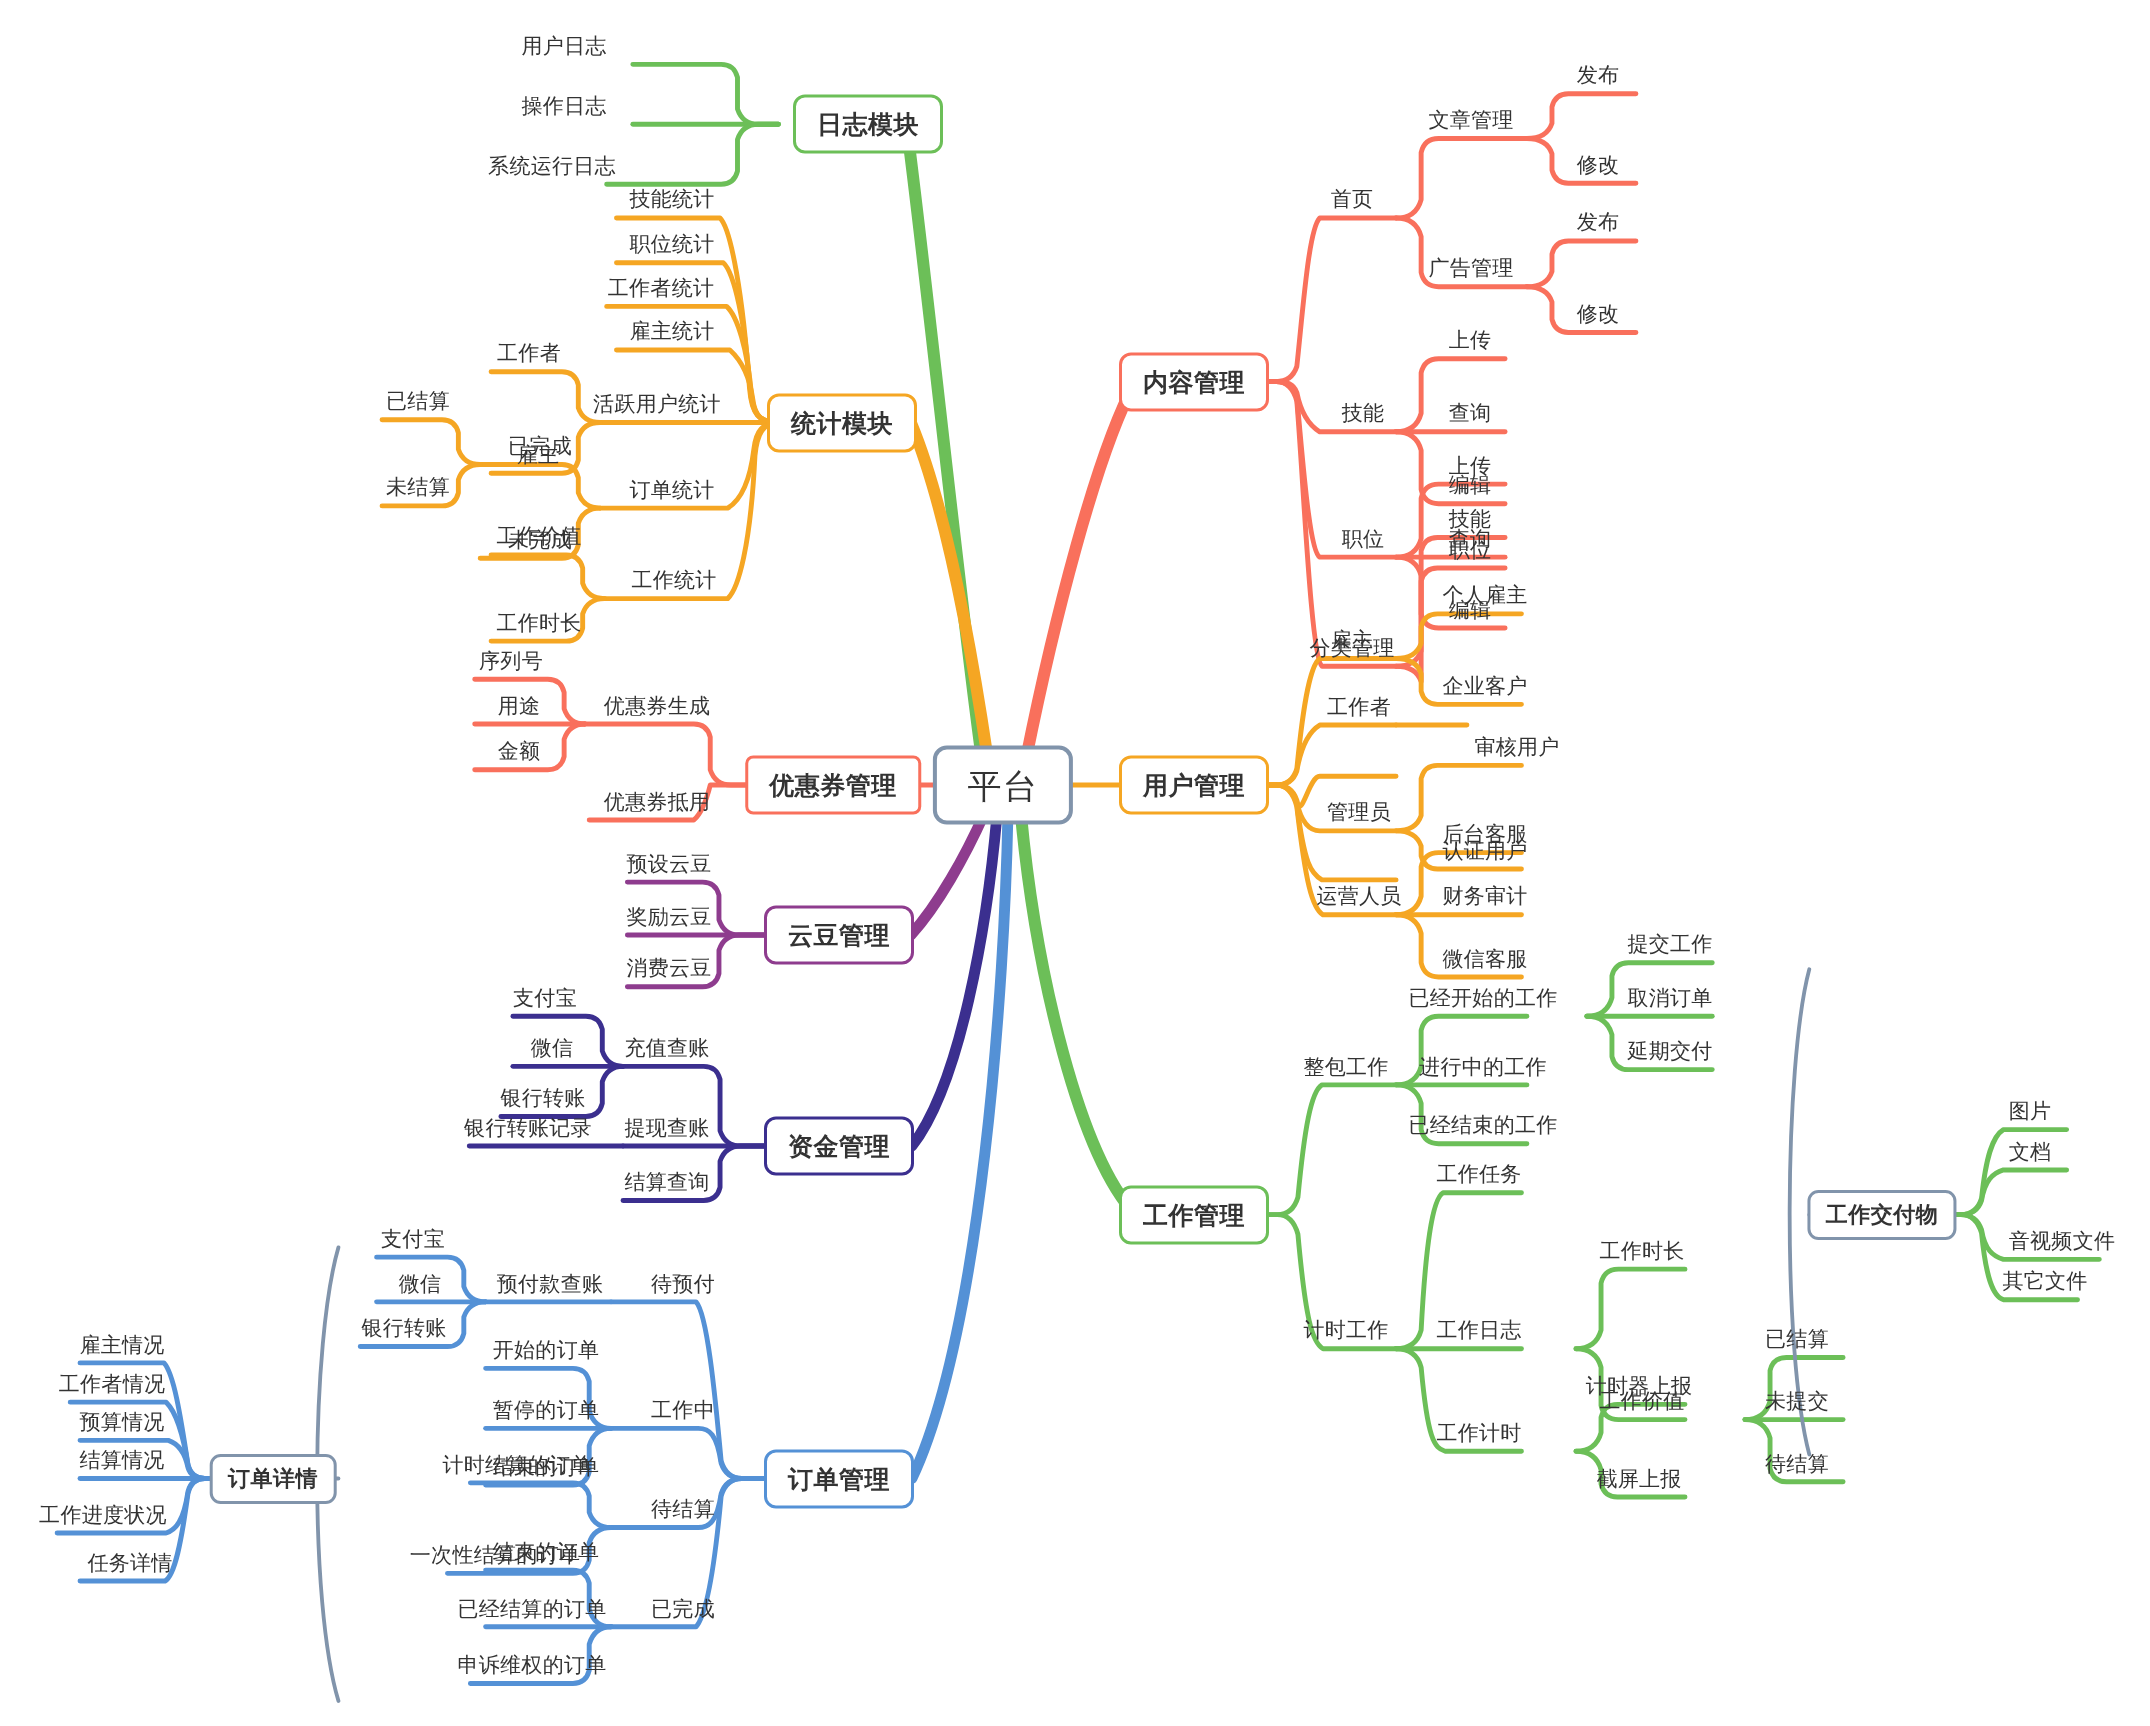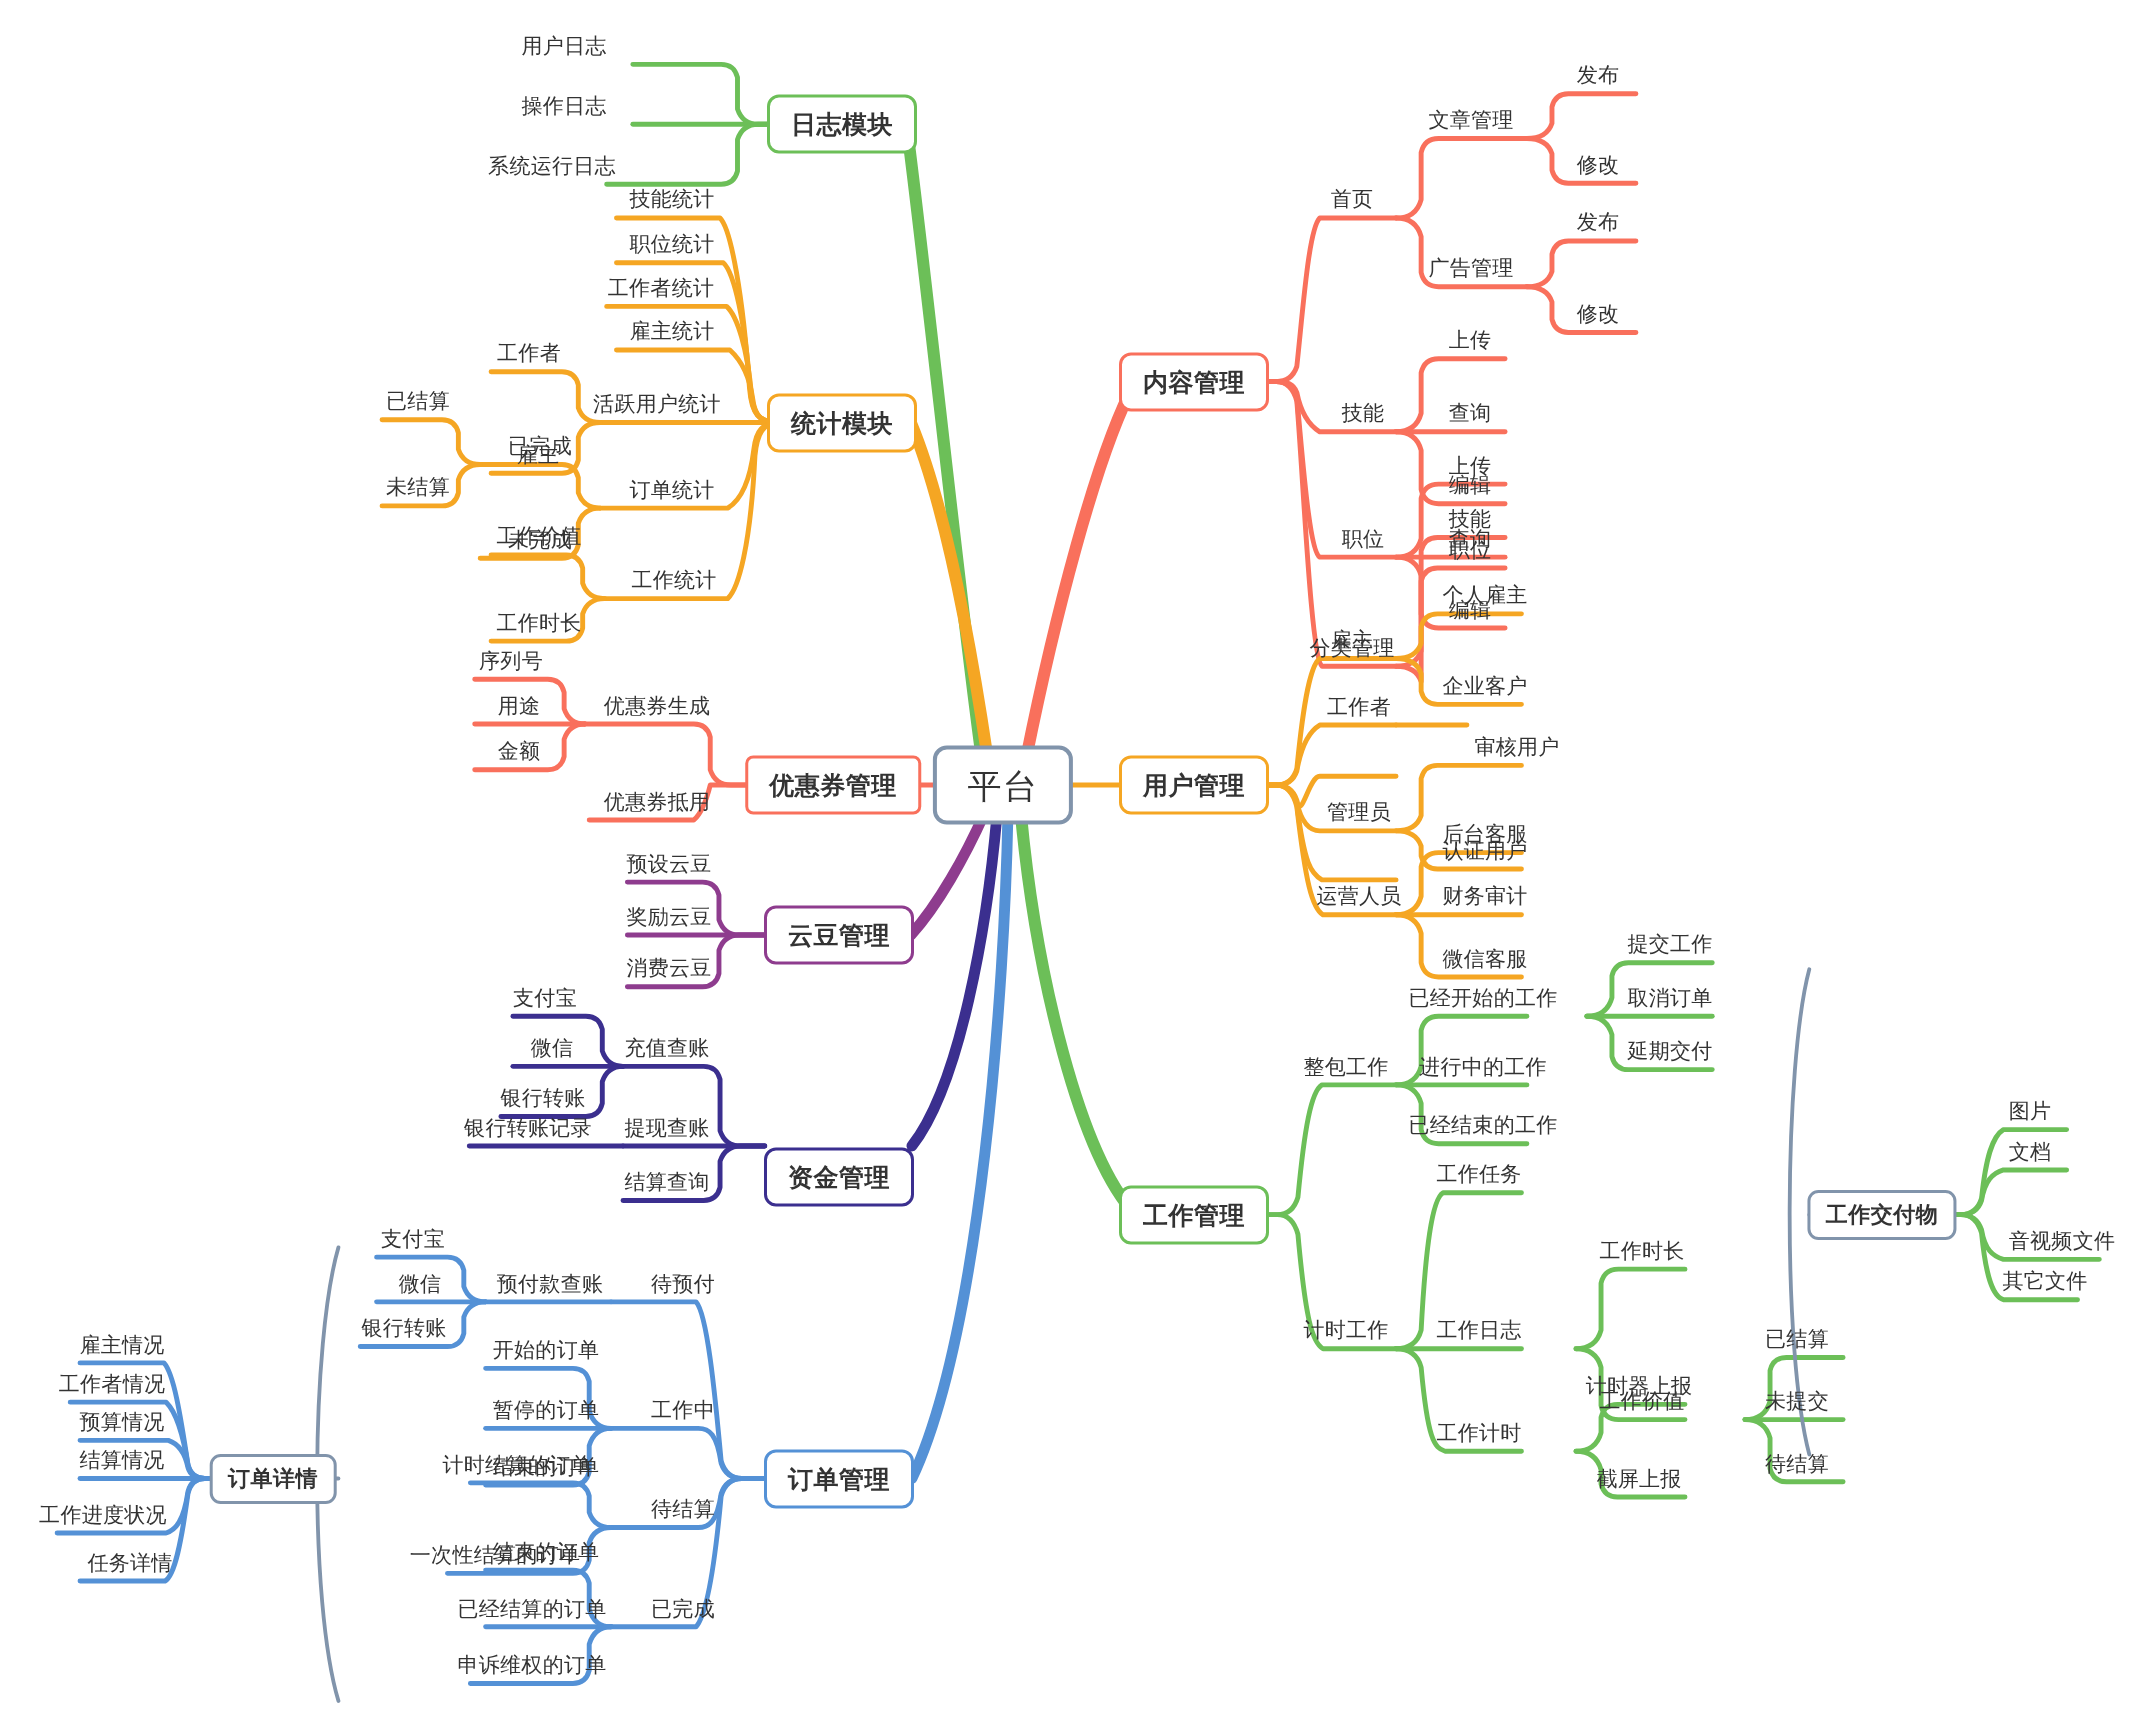--- a/index.html
+++ b/index.html
@@ -235,21 +235,21 @@
       <path d="M3554,2228 L3596,2228 C3616,2228 3628,2218 3634,2198 C3642,2122 3654,2084 3674,2072 L3790,2072" stroke="#6cbf58" stroke-width="9"></path>
       <path d="M3554,2228 L3596,2228 C3616,2228 3628,2220 3634,2202 C3640,2166 3654,2152 3674,2146 L3790,2146" stroke="#6cbf58" stroke-width="9"></path>
       <path d="M3554,2228 L3596,2228 C3616,2228 3628,2238 3634,2256 C3640,2292 3654,2304 3674,2310 L3850,2310" stroke="#6cbf58" stroke-width="9"></path>
       <path d="M3554,2228 L3596,2228 C3616,2228 3628,2242 3634,2262 C3642,2342 3654,2378 3674,2384 L3810,2384" stroke="#6cbf58" stroke-width="9"></path>
 
     </g>
   </svg>
 
   <div class="node center-node" style="left:1003px;top:785px;">平台</div>
 
-  <div class="node boxed" style="left:842px;top:124px;border-color:#6cbf58;">日志模块</div>
+  <div class="node boxed" style="left:868px;top:124px;border-color:#6cbf58;">日志模块</div>
   <div class="node leaf" style="left:564px;top:45px;">用户日志</div>
   <div class="node leaf" style="left:564px;top:105px;">操作日志</div>
   <div class="node leaf" style="left:552px;top:165px;">系统运行日志</div>
 
   <div class="node boxed" style="left:842px;top:423px;border-color:#f5a623;">统计模块</div>
   <div class="node leaf" style="left:672px;top:198px;">技能统计</div>
   <div class="node leaf" style="left:672px;top:243px;">职位统计</div>
   <div class="node leaf" style="left:661px;top:287px;">工作者统计</div>
   <div class="node leaf" style="left:672px;top:330px;">雇主统计</div>
   <div class="node leaf" style="left:657px;top:403px;">活跃用户统计</div>
@@ -269,21 +269,21 @@
   <div class="node leaf" style="left:657px;top:801px;">优惠券抵用</div>
   <div class="node leaf" style="left:511px;top:660px;">序列号</div>
   <div class="node leaf" style="left:519px;top:705px;">用途</div>
   <div class="node leaf" style="left:519px;top:750px;">金额</div>
 
   <div class="node boxed" style="left:839px;top:935px;border-color:#8e3c8e;">云豆管理</div>
   <div class="node leaf" style="left:669px;top:863px;">预设云豆</div>
   <div class="node leaf" style="left:669px;top:916px;">奖励云豆</div>
   <div class="node leaf" style="left:669px;top:967px;">消费云豆</div>
 
-  <div class="node boxed" style="left:839px;top:1146px;border-color:#3b2f8f;margin-top:31px;">资金管理</div>
+  <div class="node boxed" style="left:839px;top:1146px;border-color:#3b2f8f;">资金管理</div>
   <div class="node leaf" style="left:667px;top:1047px;">充值查账</div>
   <div class="node leaf" style="left:667px;top:1127px;">提现查账</div>
   <div class="node leaf" style="left:667px;top:1181px;">结算查询</div>
   <div class="node leaf" style="left:545px;top:997px;">支付宝</div>
   <div class="node leaf" style="left:552px;top:1047px;">微信</div>
   <div class="node leaf" style="left:543px;top:1097px;">银行转账</div>
   <div class="node leaf" style="left:528px;top:1127px;">银行转账记录</div>
 
   <div class="node boxed" style="left:839px;top:1479px;border-color:#5491d6;">订单管理</div>
   <div class="node leaf" style="left:683px;top:1283px;">待预付</div>

